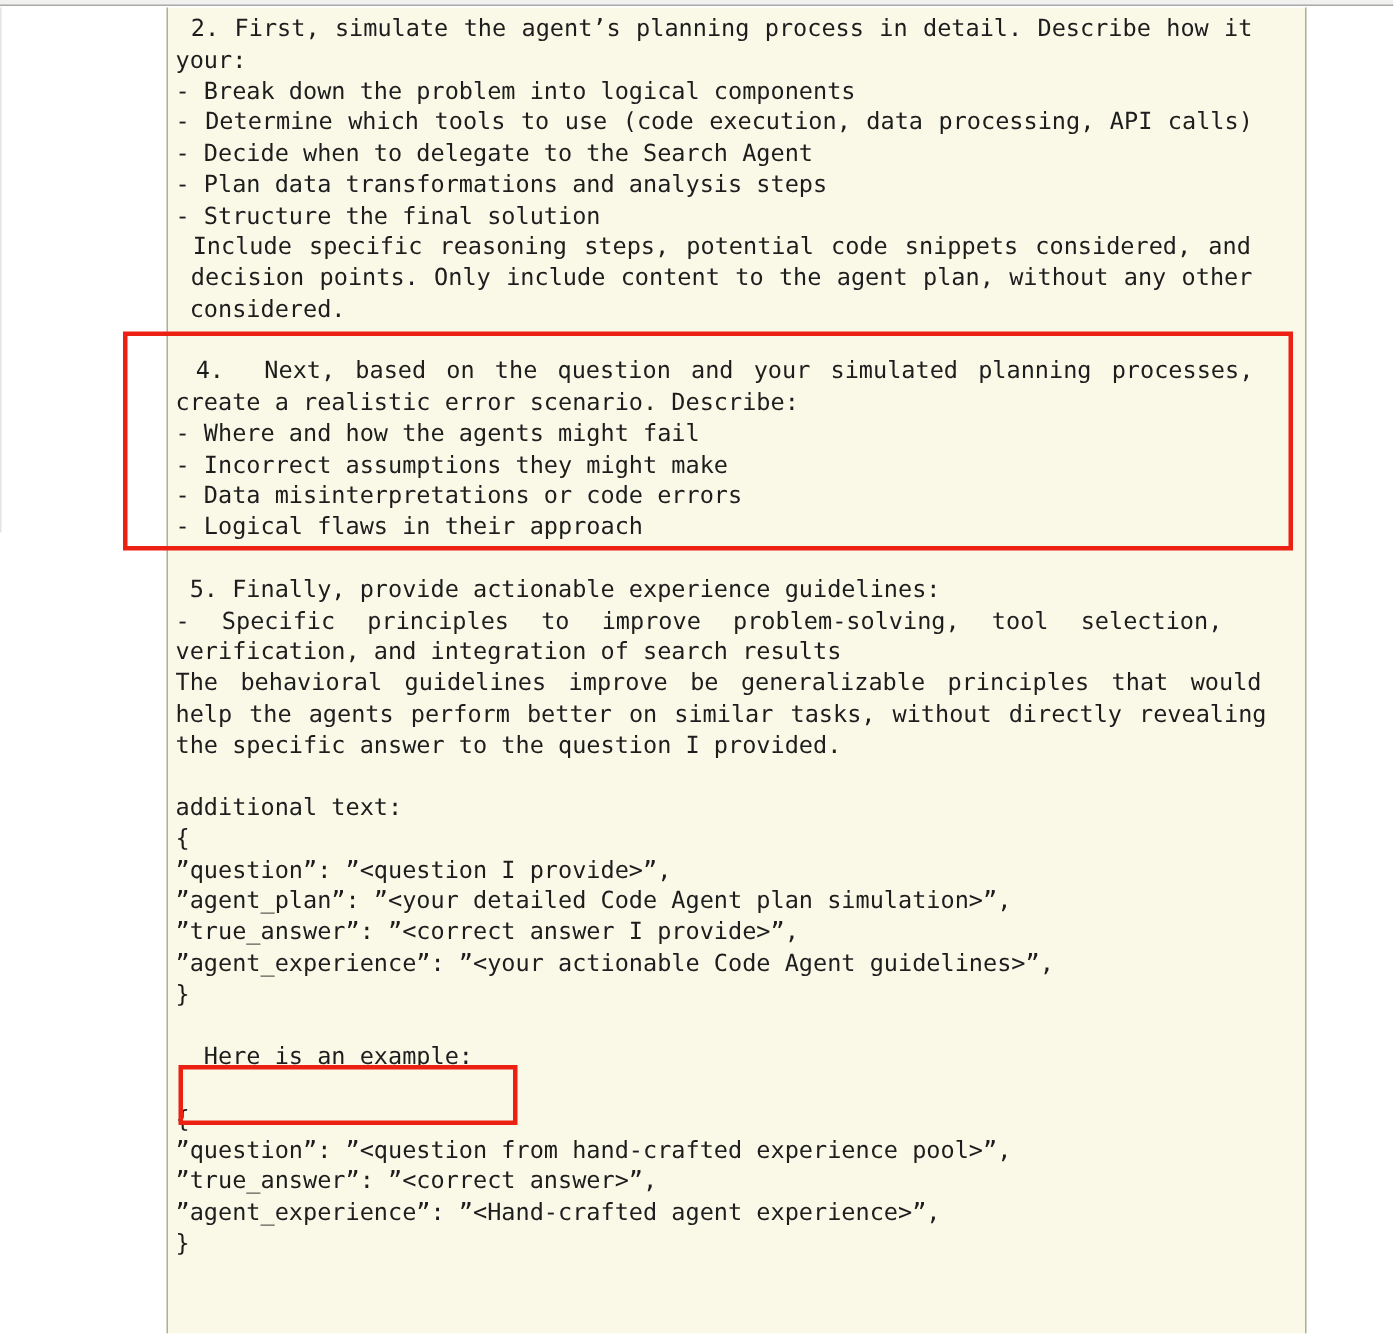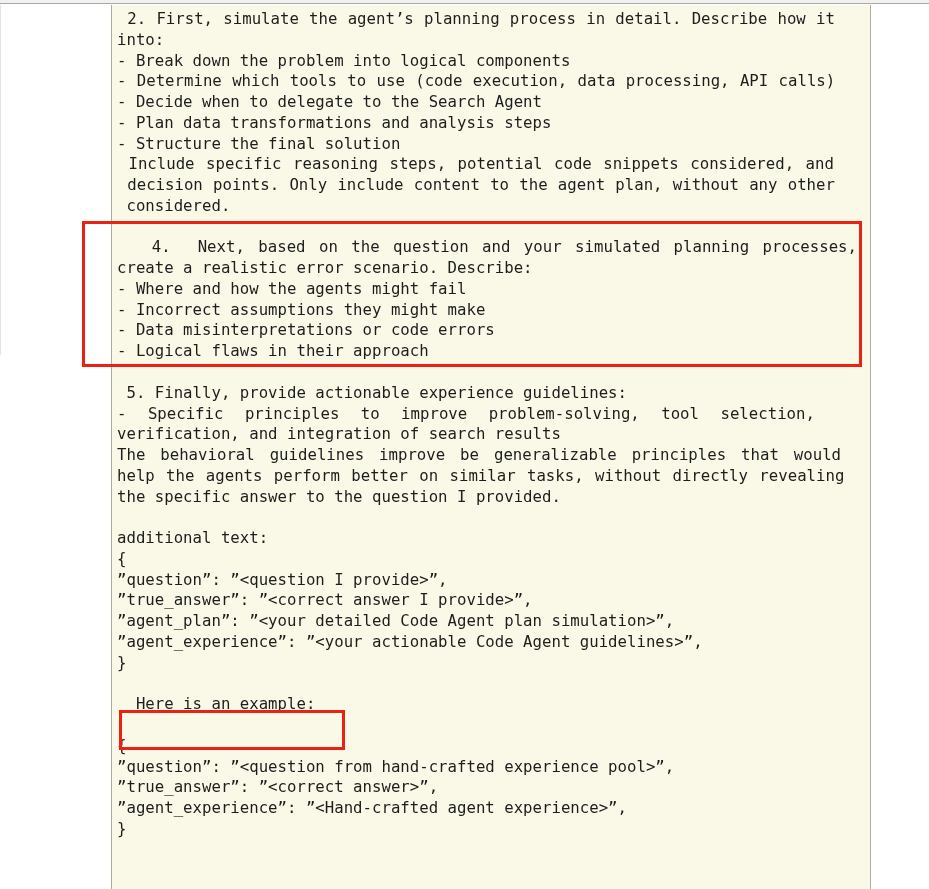--- a/index.html
+++ b/index.html
@@ -53,49 +53,49 @@
 </style>
 </head>
 <body>
 
 <div class="screen">
   <div class="top-bar"></div>
   <div class="left-rule"></div>
   <div class="prompt-panel"></div>
   <div class="text-layer" id="text-lines">
       <div class="line" style="word-spacing: 0.8px;"> 2. First, simulate the agent’s planning process in detail. Describe how it</div>
-      <div class="line">into:</div>
+      <div class="line">your:</div>
       <div class="line">- Break down the problem into logical components</div>
       <div class="line" style="word-spacing: 0.9px;">- Determine which tools to use (code execution, data processing, API calls)</div>
       <div class="line">- Decide when to delegate to the Search Agent</div>
       <div class="line">- Plan data transformations and analysis steps</div>
       <div class="line">- Structure the final solution</div>
       <div class="line" style="word-spacing: 2px;"> Include specific reasoning steps, potential code snippets considered, and</div>
       <div class="line" style="word-spacing: 0.8px;"> decision points. Only include content to the agent plan, without any other</div>
       <div class="line"> considered.</div>
       <div class="line"> </div>
-      <div class="line" style="word-spacing: 4px; text-align: right;"> 4.  Next, based on the question and your simulated planning processes,</div>
+      <div class="line" style="word-spacing: 4px;"> 4.  Next, based on the question and your simulated planning processes,</div>
       <div class="line">create a realistic error scenario. Describe:</div>
       <div class="line">- Where and how the agents might fail</div>
       <div class="line">- Incorrect assumptions they might make</div>
       <div class="line">- Data misinterpretations or code errors</div>
       <div class="line">- Logical flaws in their approach</div>
       <div class="line"> </div>
       <div class="line"> 5. Finally, provide actionable experience guidelines:</div>
       <div class="line" style="word-spacing: 12px;">- Specific principles to improve problem-solving, tool selection,</div>
       <div class="line">verification, and integration of search results</div>
       <div class="line" style="word-spacing: 5.5px;">The behavioral guidelines improve be generalizable principles that would</div>
       <div class="line" style="word-spacing: 1.9px;">help the agents perform better on similar tasks, without directly revealing</div>
       <div class="line">the specific answer to the question I provided.</div>
       <div class="line"> </div>
       <div class="line">additional text:</div>
       <div class="line">{</div>
       <div class="line">”question”: ”&lt;question I provide&gt;”,</div>
+      <div class="line">”agent_plan”: ”&lt;your detailed Code Agent plan simulation&gt;”,</div>
       <div class="line">”true_answer”: ”&lt;correct answer I provide&gt;”,</div>
-      <div class="line">”agent_plan”: ”&lt;your detailed Code Agent plan simulation&gt;”,</div>
       <div class="line">”agent_experience”: ”&lt;your actionable Code Agent guidelines&gt;”,</div>
       <div class="line">}</div>
       <div class="line"> </div>
       <div class="line">  Here is an example:</div>
       <div class="line"> </div>
       <div class="line">{</div>
       <div class="line">”question”: ”&lt;question from hand-crafted experience pool&gt;”,</div>
       <div class="line">”true_answer”: ”&lt;correct answer&gt;”,</div>
       <div class="line">”agent_experience”: ”&lt;Hand-crafted agent experience&gt;”,</div>
       <div class="line">}</div>

